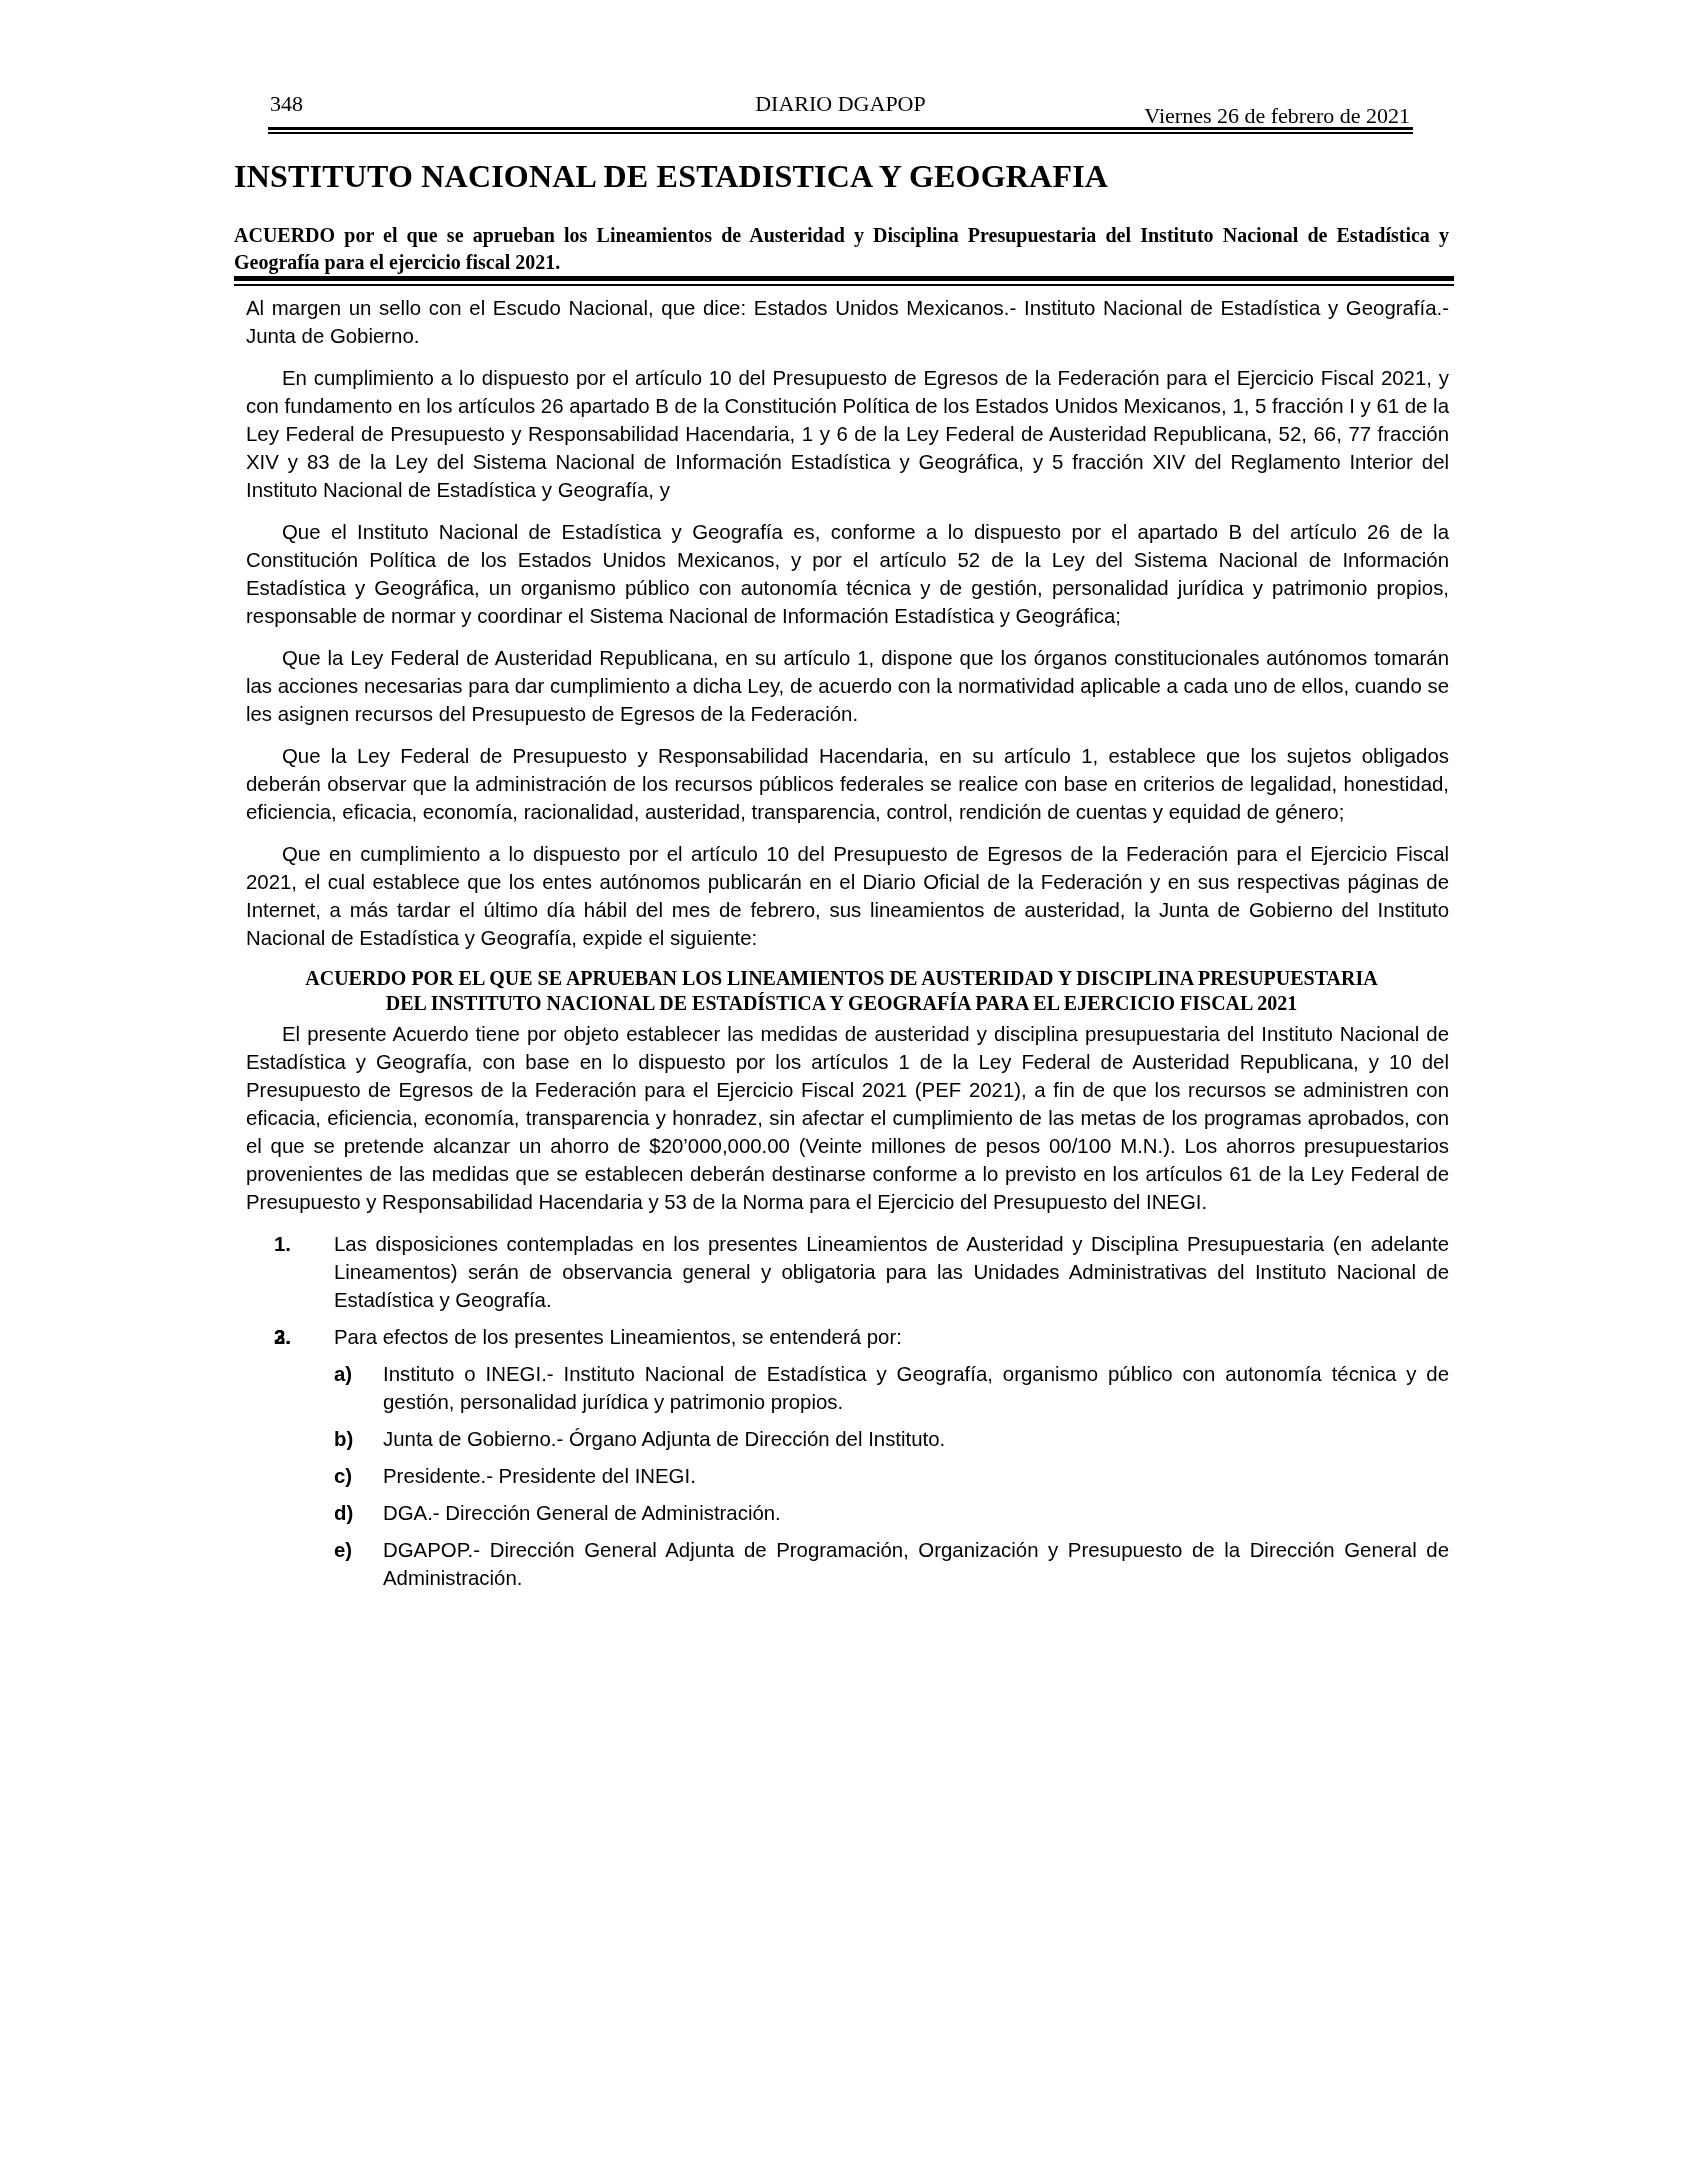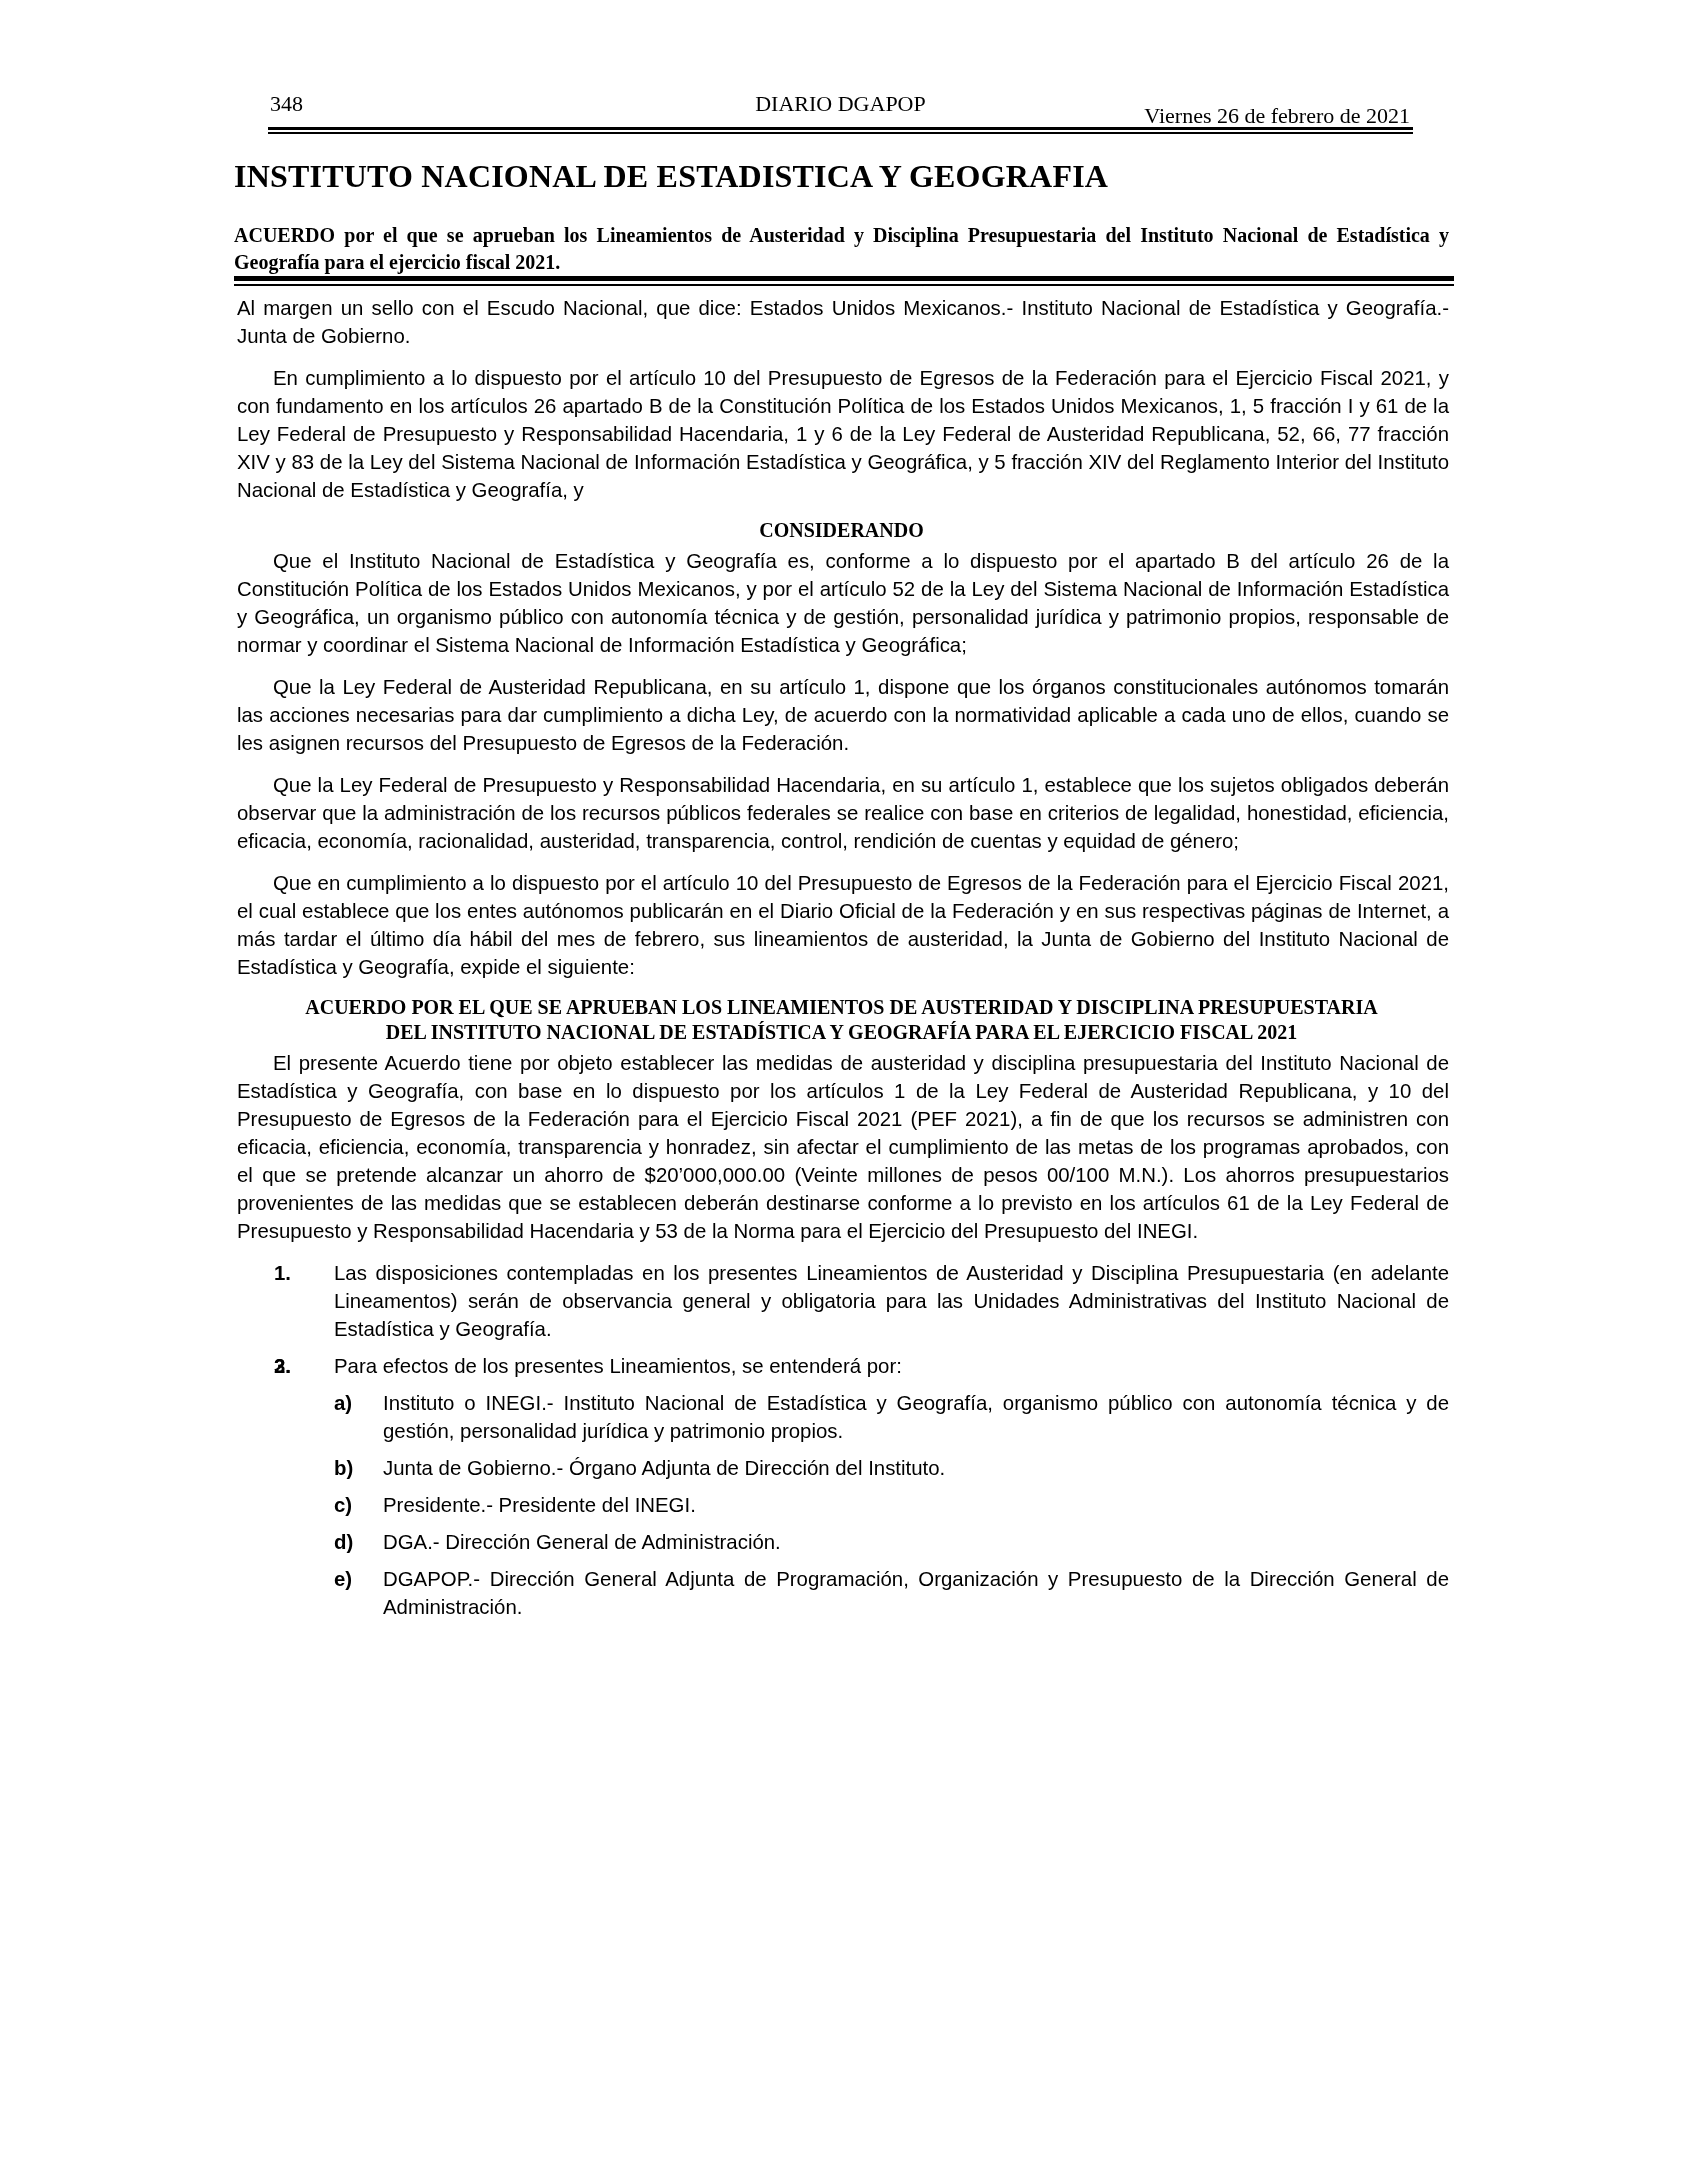--- a/index.html
+++ b/index.html
@@ -25,21 +25,21 @@
     text-align: justify; text-align-last: left;
   }
   .decree-rule { position: absolute; left: 234px; width: 1220px; top: 276px; height: 12px; }
   .decree-rule .thick { position: absolute; left: 0; right: 0; top: 0; height: 5px; background: #000; }
   .decree-rule .thin { position: absolute; left: 0; right: 0; top: 8px; height: 2px; background: #000; }
 
   .body {
     position: absolute; left: 234px; width: 1215px; top: 294px;
     font-family: "Liberation Sans", sans-serif; font-size: 20.4px; line-height: 28px;
   }
-  .body p { margin: 0 0 14px 3px; text-align: justify; }
+  .body p { margin: 0 0 14px 12px; text-align: justify; }
   .body p.indent { text-indent: 36px; }
   .body .center-head {
     font-family: "Liberation Serif", serif; font-weight: bold; text-align: center;
     font-size: 20px; line-height: 25px; margin: 0 0 4px 0;
   }
   .body .center-head.wide { padding: 0 50px; }
   .body .section-head {
     font-weight: bold; margin: 0 0 6px 0; padding-left: 40px;
   }
   .list-item { position: relative; padding-left: 100px; margin: 0 0 9px 0; text-align: justify; }
@@ -65,21 +65,20 @@
 <div class="decree-title">ACUERDO por el que se aprueban los Lineamientos de Austeridad y Disciplina Presupuestaria del Instituto Nacional de Estadística y Geografía para el ejercicio fiscal 2021.</div>
 <div class="decree-rule">
   <div class="thick"></div>
   <div class="thin"></div>
 </div>
 
 <div class="body">
   <p>Al margen un sello con el Escudo Nacional, que dice: Estados Unidos Mexicanos.- Instituto Nacional de Estadística y Geografía.- Junta de Gobierno.</p>
   <p class="indent">En cumplimiento a lo dispuesto por el artículo 10 del Presupuesto de Egresos de la Federación para el Ejercicio Fiscal 2021, y con fundamento en los artículos 26 apartado B de la Constitución Política de los Estados Unidos Mexicanos, 1, 5 fracción I y 61 de la Ley Federal de Presupuesto y Responsabilidad Hacendaria, 1 y 6 de la Ley Federal de Austeridad Republicana, 52, 66, 77 fracción XIV y 83 de la Ley del Sistema Nacional de Información Estadística y Geográfica, y 5 fracción XIV del Reglamento Interior del Instituto Nacional de Estadística y Geografía, y</p>
 
-  <div class="center-head">CONSIDERANDO</div>
   <p class="indent">Que el Instituto Nacional de Estadística y Geografía es, conforme a lo dispuesto por el apartado B del artículo 26 de la Constitución Política de los Estados Unidos Mexicanos, y por el artículo 52 de la Ley del Sistema Nacional de Información Estadística y Geográfica, un organismo público con autonomía técnica y de gestión, personalidad jurídica y patrimonio propios, responsable de normar y coordinar el Sistema Nacional de Información Estadística y Geográfica;</p>
   <p class="indent">Que la Ley Federal de Austeridad Republicana, en su artículo 1, dispone que los órganos constitucionales autónomos tomarán las acciones necesarias para dar cumplimiento a dicha Ley, de acuerdo con la normatividad aplicable a cada uno de ellos, cuando se les asignen recursos del Presupuesto de Egresos de la Federación.</p>
   <p class="indent">Que la Ley Federal de Presupuesto y Responsabilidad Hacendaria, en su artículo 1, establece que los sujetos obligados deberán observar que la administración de los recursos públicos federales se realice con base en criterios de legalidad, honestidad, eficiencia, eficacia, economía, racionalidad, austeridad, transparencia, control, rendición de cuentas y equidad de género;</p>
   <p class="indent">Que en cumplimiento a lo dispuesto por el artículo 10 del Presupuesto de Egresos de la Federación para el Ejercicio Fiscal 2021, el cual establece que los entes autónomos publicarán en el Diario Oficial de la Federación y en sus respectivas páginas de Internet, a más tardar el último día hábil del mes de febrero, sus lineamientos de austeridad, la Junta de Gobierno del Instituto Nacional de Estadística y Geografía, expide el siguiente:</p>
 
   <div class="center-head wide">ACUERDO POR EL QUE SE APRUEBAN LOS LINEAMIENTOS DE AUSTERIDAD Y DISCIPLINA PRESUPUESTARIA DEL INSTITUTO NACIONAL DE ESTADÍSTICA Y GEOGRAFÍA PARA EL EJERCICIO FISCAL 2021</div>
   <p class="indent">El presente Acuerdo tiene por objeto establecer las medidas de austeridad y disciplina presupuestaria del Instituto Nacional de Estadística y Geografía, con base en lo dispuesto por los artículos 1 de la Ley Federal de Austeridad Republicana, y 10 del Presupuesto de Egresos de la Federación para el Ejercicio Fiscal 2021 (PEF 2021), a fin de que los recursos se administren con eficacia, eficiencia, economía, transparencia y honradez, sin afectar el cumplimiento de las metas de los programas aprobados, con el que se pretende alcanzar un ahorro de $20’000,000.00 (Veinte millones de pesos 00/100 M.N.). Los ahorros presupuestarios provenientes de las medidas que se establecen deberán destinarse conforme a lo previsto en los artículos 61 de la Ley Federal de Presupuesto y Responsabilidad Hacendaria y 53 de la Norma para el Ejercicio del Presupuesto del INEGI.</p>
 
 
   <div class="list-item">

